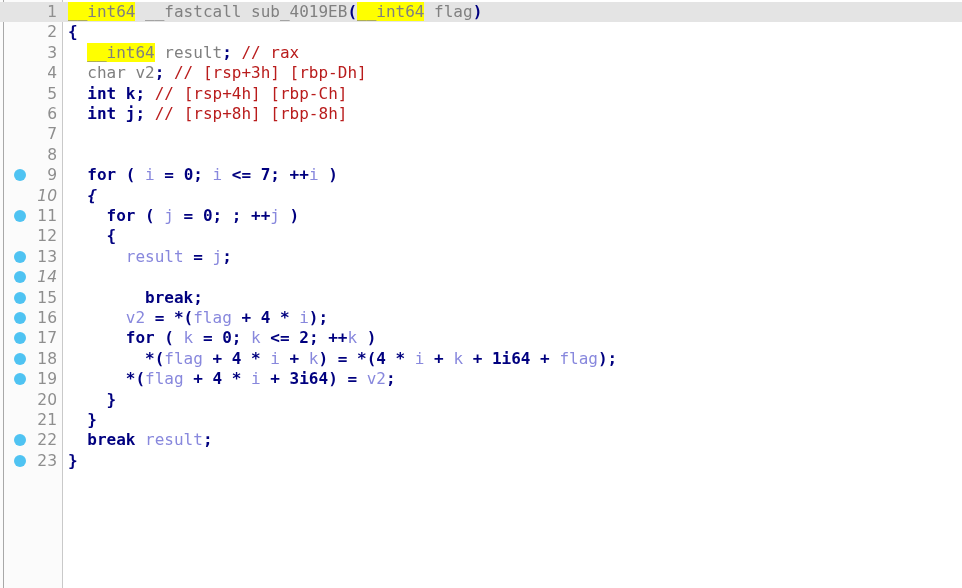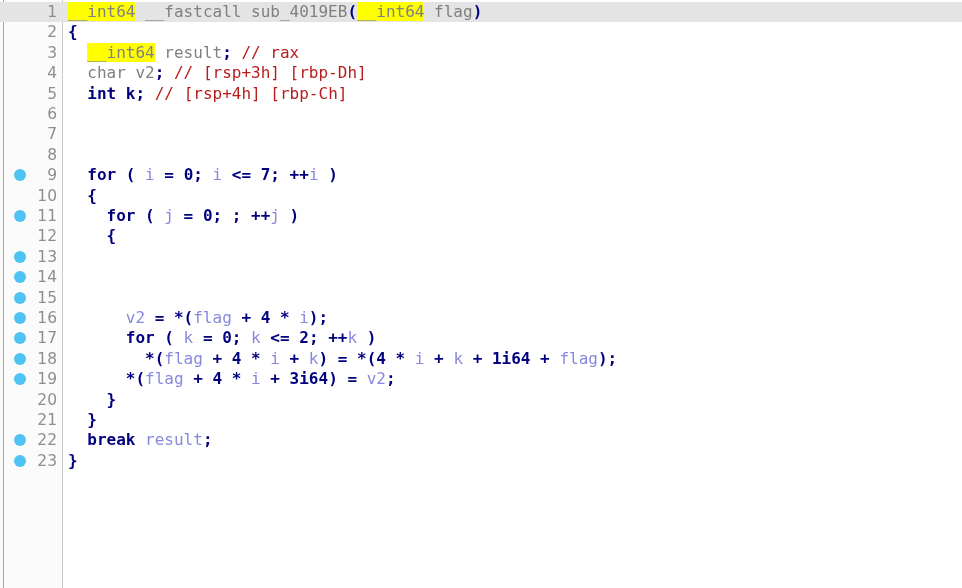--- a/index.html
+++ b/index.html
@@ -122,30 +122,30 @@
   <div class="gutter-border-right"></div>
 
   <div class="code-area"></div>
 
   <div id="rows">
       <div class="row current" style="top: 2px;"><div class="lineno">1</div><div class="codetext"><span class="t-type hl">__int64</span><span class="t-type"> </span><span class="t-type">__fastcall</span><span class="t-type"> </span><span class="t-fn">sub_4019EB</span><span class="t-punc">(</span><span class="t-type hl">__int64</span><span class="t-type"> </span><span class="t-type">flag</span><span class="t-punc">)</span></div></div>
       <div class="row" style="top: 22.4px;"><div class="lineno">2</div><div class="codetext"><span class="t-punc">{</span></div></div>
       <div class="row" style="top: 42.8px;"><div class="lineno">3</div><div class="codetext"><span class="t-type">  </span><span class="t-type hl">__int64</span><span class="t-type"> </span><span class="t-dvar">result</span><span class="t-punc">;</span><span class="t-type"> </span><span class="t-cmt">// rax</span></div></div>
       <div class="row" style="top: 63.2px;"><div class="lineno">4</div><div class="codetext"><span class="t-type">  </span><span class="t-type">char</span><span class="t-type"> </span><span class="t-dvar">v2</span><span class="t-punc">;</span><span class="t-type"> </span><span class="t-cmt">// [rsp+3h] [rbp-Dh]</span></div></div>
       <div class="row" style="top: 83.6px;"><div class="lineno">5</div><div class="codetext"><span class="t-type">  </span><span class="t-kw">int</span><span class="t-type"> </span><span class="t-kw">k</span><span class="t-punc">;</span><span class="t-type"> </span><span class="t-cmt">// [rsp+4h] [rbp-Ch]</span></div></div>
-      <div class="row" style="top: 104px;"><div class="lineno">6</div></div>
+      <div class="row" style="top: 104px;"><div class="lineno">6</div><div class="codetext"><span class="t-type">  </span><span class="t-kw">int</span><span class="t-type"> </span><span class="t-kw">j</span><span class="t-punc">;</span><span class="t-type"> </span><span class="t-cmt">// [rsp+8h] [rbp-8h]</span></div></div>
       <div class="row" style="top: 124.4px;"><div class="lineno">7</div></div>
       <div class="row" style="top: 144.8px;"><div class="lineno">8</div><div class="codetext"></div></div>
       <div class="row" style="top: 165.2px;"><div class="bp" style="top: 4px;"></div><div class="lineno">9</div><div class="codetext"><span class="t-type">  </span><span class="t-kw">for</span><span class="t-punc"> ( </span><span class="t-var">i</span><span class="t-punc"> = </span><span class="t-num">0</span><span class="t-punc">; </span><span class="t-var">i</span><span class="t-punc"> &lt;= </span><span class="t-num">7</span><span class="t-punc">; ++</span><span class="t-var">i</span><span class="t-punc"> )</span></div></div>
-      <div class="row" style="top: 185.6px;"><div class="lineno">10</div><div class="codetext"><span class="t-type">  </span><span class="t-punc">{</span></div></div>
+      <div class="row" style="top: 185.6px; font-style: italic;"><div class="lineno">10</div><div class="codetext"><span class="t-type">  </span><span class="t-punc">{</span></div></div>
       <div class="row" style="top: 206px;"><div class="bp" style="top: 4px;"></div><div class="lineno">11</div><div class="codetext"><span class="t-type">    </span><span class="t-kw">for</span><span class="t-punc"> ( </span><span class="t-var">j</span><span class="t-punc"> = </span><span class="t-num">0</span><span class="t-punc">; ; ++</span><span class="t-var">j</span><span class="t-punc"> )</span></div></div>
       <div class="row" style="top: 226.4px;"><div class="lineno">12</div><div class="codetext"><span class="t-type">    </span><span class="t-punc">{</span></div></div>
-      <div class="row" style="top: 246.8px;"><div class="bp" style="top: 4px;"></div><div class="lineno">13</div></div>
-      <div class="row" style="top: 267.2px;"><div class="bp" style="top: 4px;"></div><div class="lineno">14</div></div>
-      <div class="row" style="top: 287.6px;"><div class="bp" style="top: 4px;"></div><div class="lineno">15</div></div>
+      <div class="row" style="top: 246.8px;"><div class="bp" style="top: 4px;"></div><div class="lineno">13</div><div class="codetext"><span class="t-type">      </span><span class="t-var">result</span><span class="t-punc"> = </span><span class="t-var">j</span><span class="t-punc">;</span></div></div>
+      <div class="row" style="top: 267.2px; font-style: italic;"><div class="bp" style="top: 4px;"></div><div class="lineno">14</div></div>
+      <div class="row" style="top: 287.6px;"><div class="bp" style="top: 4px;"></div><div class="lineno">15</div><div class="codetext"><span class="t-type">        </span><span class="t-kw">break</span><span class="t-punc">;</span></div></div>
       <div class="row" style="top: 308px;"><div class="bp" style="top: 4px;"></div><div class="lineno">16</div><div class="codetext"><span class="t-type">      </span><span class="t-var">v2</span><span class="t-punc"> = *(</span><span class="t-var">flag</span><span class="t-punc"> + </span><span class="t-num">4</span><span class="t-punc"> * </span><span class="t-var">i</span><span class="t-punc">);</span></div></div>
       <div class="row" style="top: 328.4px;"><div class="bp" style="top: 4px;"></div><div class="lineno">17</div><div class="codetext"><span class="t-type">      </span><span class="t-kw">for</span><span class="t-punc"> ( </span><span class="t-var">k</span><span class="t-punc"> = </span><span class="t-num">0</span><span class="t-punc">; </span><span class="t-var">k</span><span class="t-punc"> &lt;= </span><span class="t-num">2</span><span class="t-punc">; ++</span><span class="t-var">k</span><span class="t-punc"> )</span></div></div>
       <div class="row" style="top: 348.8px;"><div class="bp" style="top: 4px;"></div><div class="lineno">18</div><div class="codetext"><span class="t-type">        </span><span class="t-punc">*(</span><span class="t-var">flag</span><span class="t-punc"> + </span><span class="t-num">4</span><span class="t-punc"> * </span><span class="t-var">i</span><span class="t-punc"> + </span><span class="t-var">k</span><span class="t-punc">) = *(</span><span class="t-num">4</span><span class="t-punc"> * </span><span class="t-var">i</span><span class="t-punc"> + </span><span class="t-var">k</span><span class="t-punc"> + </span><span class="t-num">1i64</span><span class="t-punc"> + </span><span class="t-var">flag</span><span class="t-punc">);</span></div></div>
       <div class="row" style="top: 369.2px;"><div class="bp" style="top: 4px;"></div><div class="lineno">19</div><div class="codetext"><span class="t-type">      </span><span class="t-punc">*(</span><span class="t-var">flag</span><span class="t-punc"> + </span><span class="t-num">4</span><span class="t-punc"> * </span><span class="t-var">i</span><span class="t-punc"> + </span><span class="t-num">3i64</span><span class="t-punc">) = </span><span class="t-var">v2</span><span class="t-punc">;</span></div></div>
       <div class="row" style="top: 389.6px;"><div class="lineno">20</div><div class="codetext"><span class="t-type">    </span><span class="t-punc">}</span></div></div>
       <div class="row" style="top: 410px; text-decoration: underline;"><div class="lineno">21</div><div class="codetext"><span class="t-type">  </span><span class="t-punc">}</span></div></div>
       <div class="row" style="top: 430.4px;"><div class="bp" style="top: 4px;"></div><div class="lineno">22</div><div class="codetext"><span class="t-type">  </span><span class="t-kw">break</span><span class="t-type"> </span><span class="t-var">result</span><span class="t-punc">;</span></div></div>
       <div class="row" style="top: 450.8px;"><div class="bp" style="top: 4px;"></div><div class="lineno">23</div><div class="codetext"><span class="t-punc">}</span></div></div>
     </div>
 

